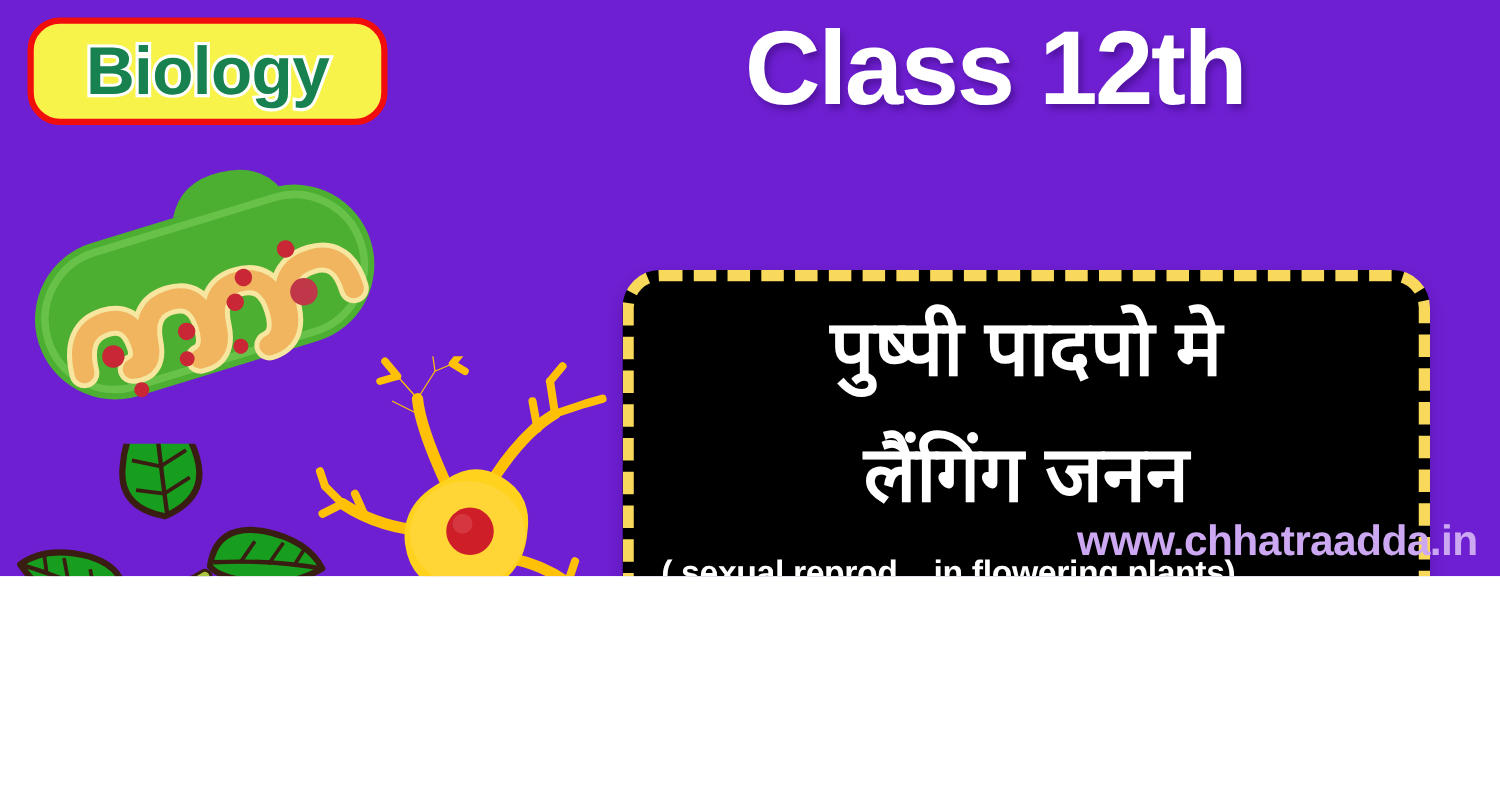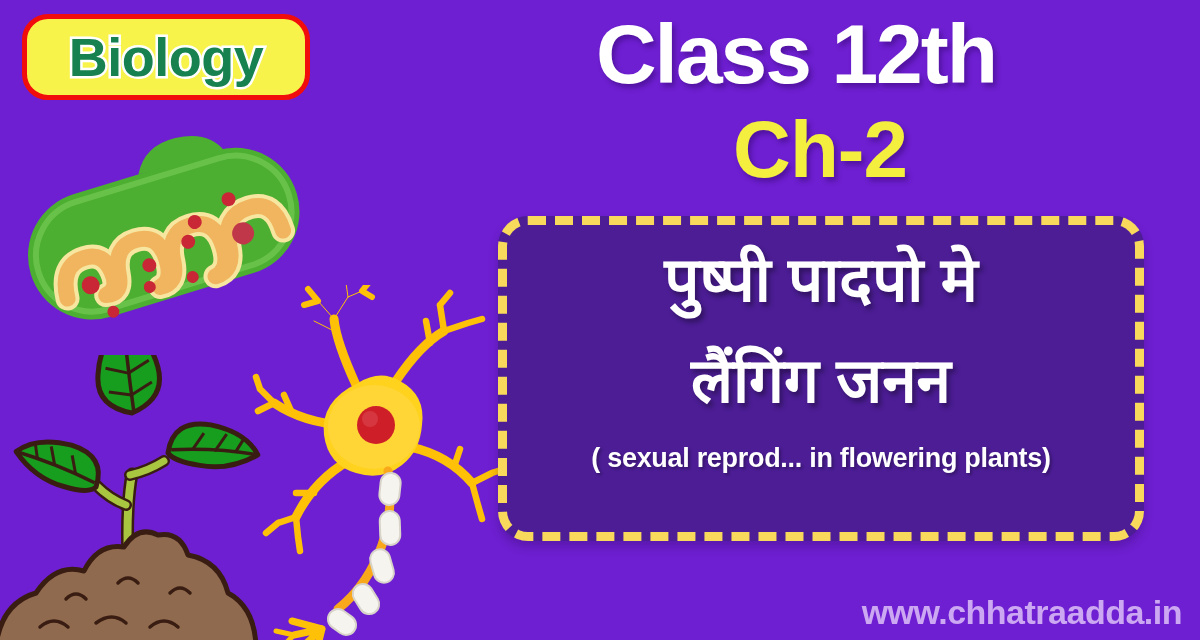--- a/index.html
+++ b/index.html
@@ -3,21 +3,21 @@
 <meta charset="utf-8">
 <style>
   html, body {
     margin: 0;
     padding: 0;
     background: #ffffff;
   }
   #stage {
     position: relative;
     width: 1200px;
-    height: 640px;
+    height: 461px;
     overflow: hidden;
     background: #6E1FD1;
     font-family: "Liberation Sans", "DejaVu Sans", sans-serif;
     user-select: none;
   }
 
   
   #biology-badge {
     position: absolute;
     left: 22px;
@@ -71,21 +71,21 @@
     text-shadow: 3px 4px 5px rgba(40,0,90,0.40);
   }
 
   
   #topic-card {
     position: absolute;
     left: 498px;
     top: 216px;
     width: 646px;
     height: 325px;
-    background: #4c1d95;
+    background: #000000;
     border-radius: 30px;
     box-sizing: border-box;
     border: 9px dashed #F8D95C;
     padding: 16px 22px 10px 22px;
     display: flex;
     flex-direction: column;
     align-items: center;
     justify-content: flex-start;
     box-shadow: 0 6px 10px rgba(35,0,70,0.25);
   }
@@ -98,21 +98,21 @@
     font-size: 62px;
     line-height: 1.18;
     letter-spacing: 0px;
     text-shadow: 3px 4px 5px rgba(0,0,0,0.35);
     white-space: nowrap;
   }
   #hindi-line-1 { margin-top: 2px; }
   #hindi-line-2 { margin-top: 28px; }
   #english-subtitle {
     width: 100%;
-    text-align: center;
+    text-align: left;
     color: #FFFFFF;
     font-size: 27px;
     font-weight: bold;
     letter-spacing: -0.3px;
     margin-top: 26px;
     text-shadow: 2px 2px 3px rgba(0,0,0,0.30);
     white-space: nowrap;
   }
 
   
@@ -266,21 +266,20 @@
         <path d="M42 350 l-18 -4 M42 350 l-12 12 M50 362 l-14 8 M64 368 l-2 14"></path>
       </g>
     </svg>
   </div>
 
   <div id="biology-badge">
     <span class="label">Biology</span>
   </div>
 
   <div id="class-title">Class 12th</div>
-  <div id="chapter-title">Ch-2</div>
 
   <div id="topic-card">
     <div class="hindi-line" id="hindi-line-1">पुष्पी पादपो मे</div>
     <div class="hindi-line" id="hindi-line-2">लैंगिंग जनन</div>
     <div id="english-subtitle">( sexual reprod... in flowering plants)</div>
   </div>
 
   <div id="website-url">www.chhatraadda.in</div>
 
 </div>

